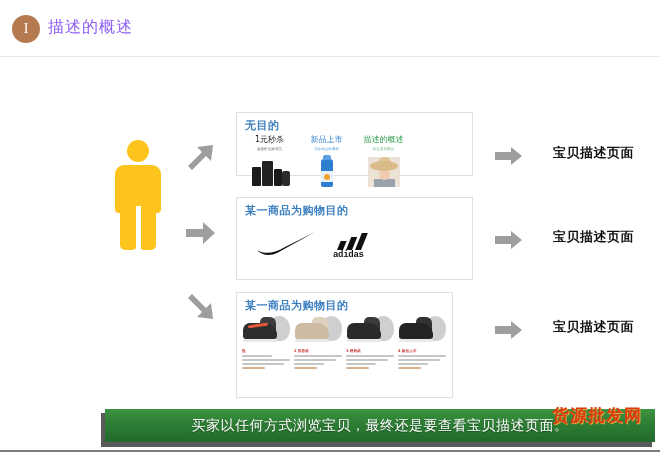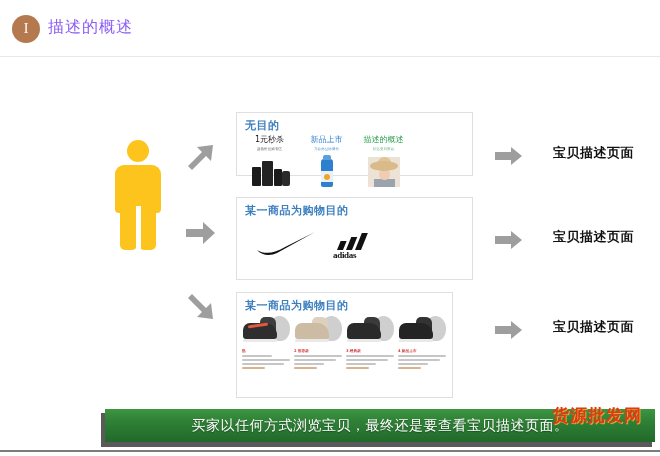--- a/index.html
+++ b/index.html
@@ -187,21 +187,21 @@
   .adi-b1 { left: 6px;  bottom: 8px; width: 6px; height: 9px;  transform: skewX(-22deg); }
   .adi-b2 { left: 15px; bottom: 8px; width: 6px; height: 13px; transform: skewX(-22deg); }
   .adi-b3 { left: 24px; bottom: 8px; width: 6px; height: 17px; transform: skewX(-22deg); }
   .adi-word {
     position: absolute;
     left: 2px; bottom: -2px;
     font-size: 9px;
     font-weight: bold;
     color: #111111;
     letter-spacing: -0.3px;
-    font-family: Liberation Serif, serif;
+    font-family: Liberation Mono, monospace;
   }
 
   
   .shoe-grid {
     position: absolute;
     left: 4px; top: 20px;
     width: 209px;
     display: flex;
   }
   .shoe-cell {

